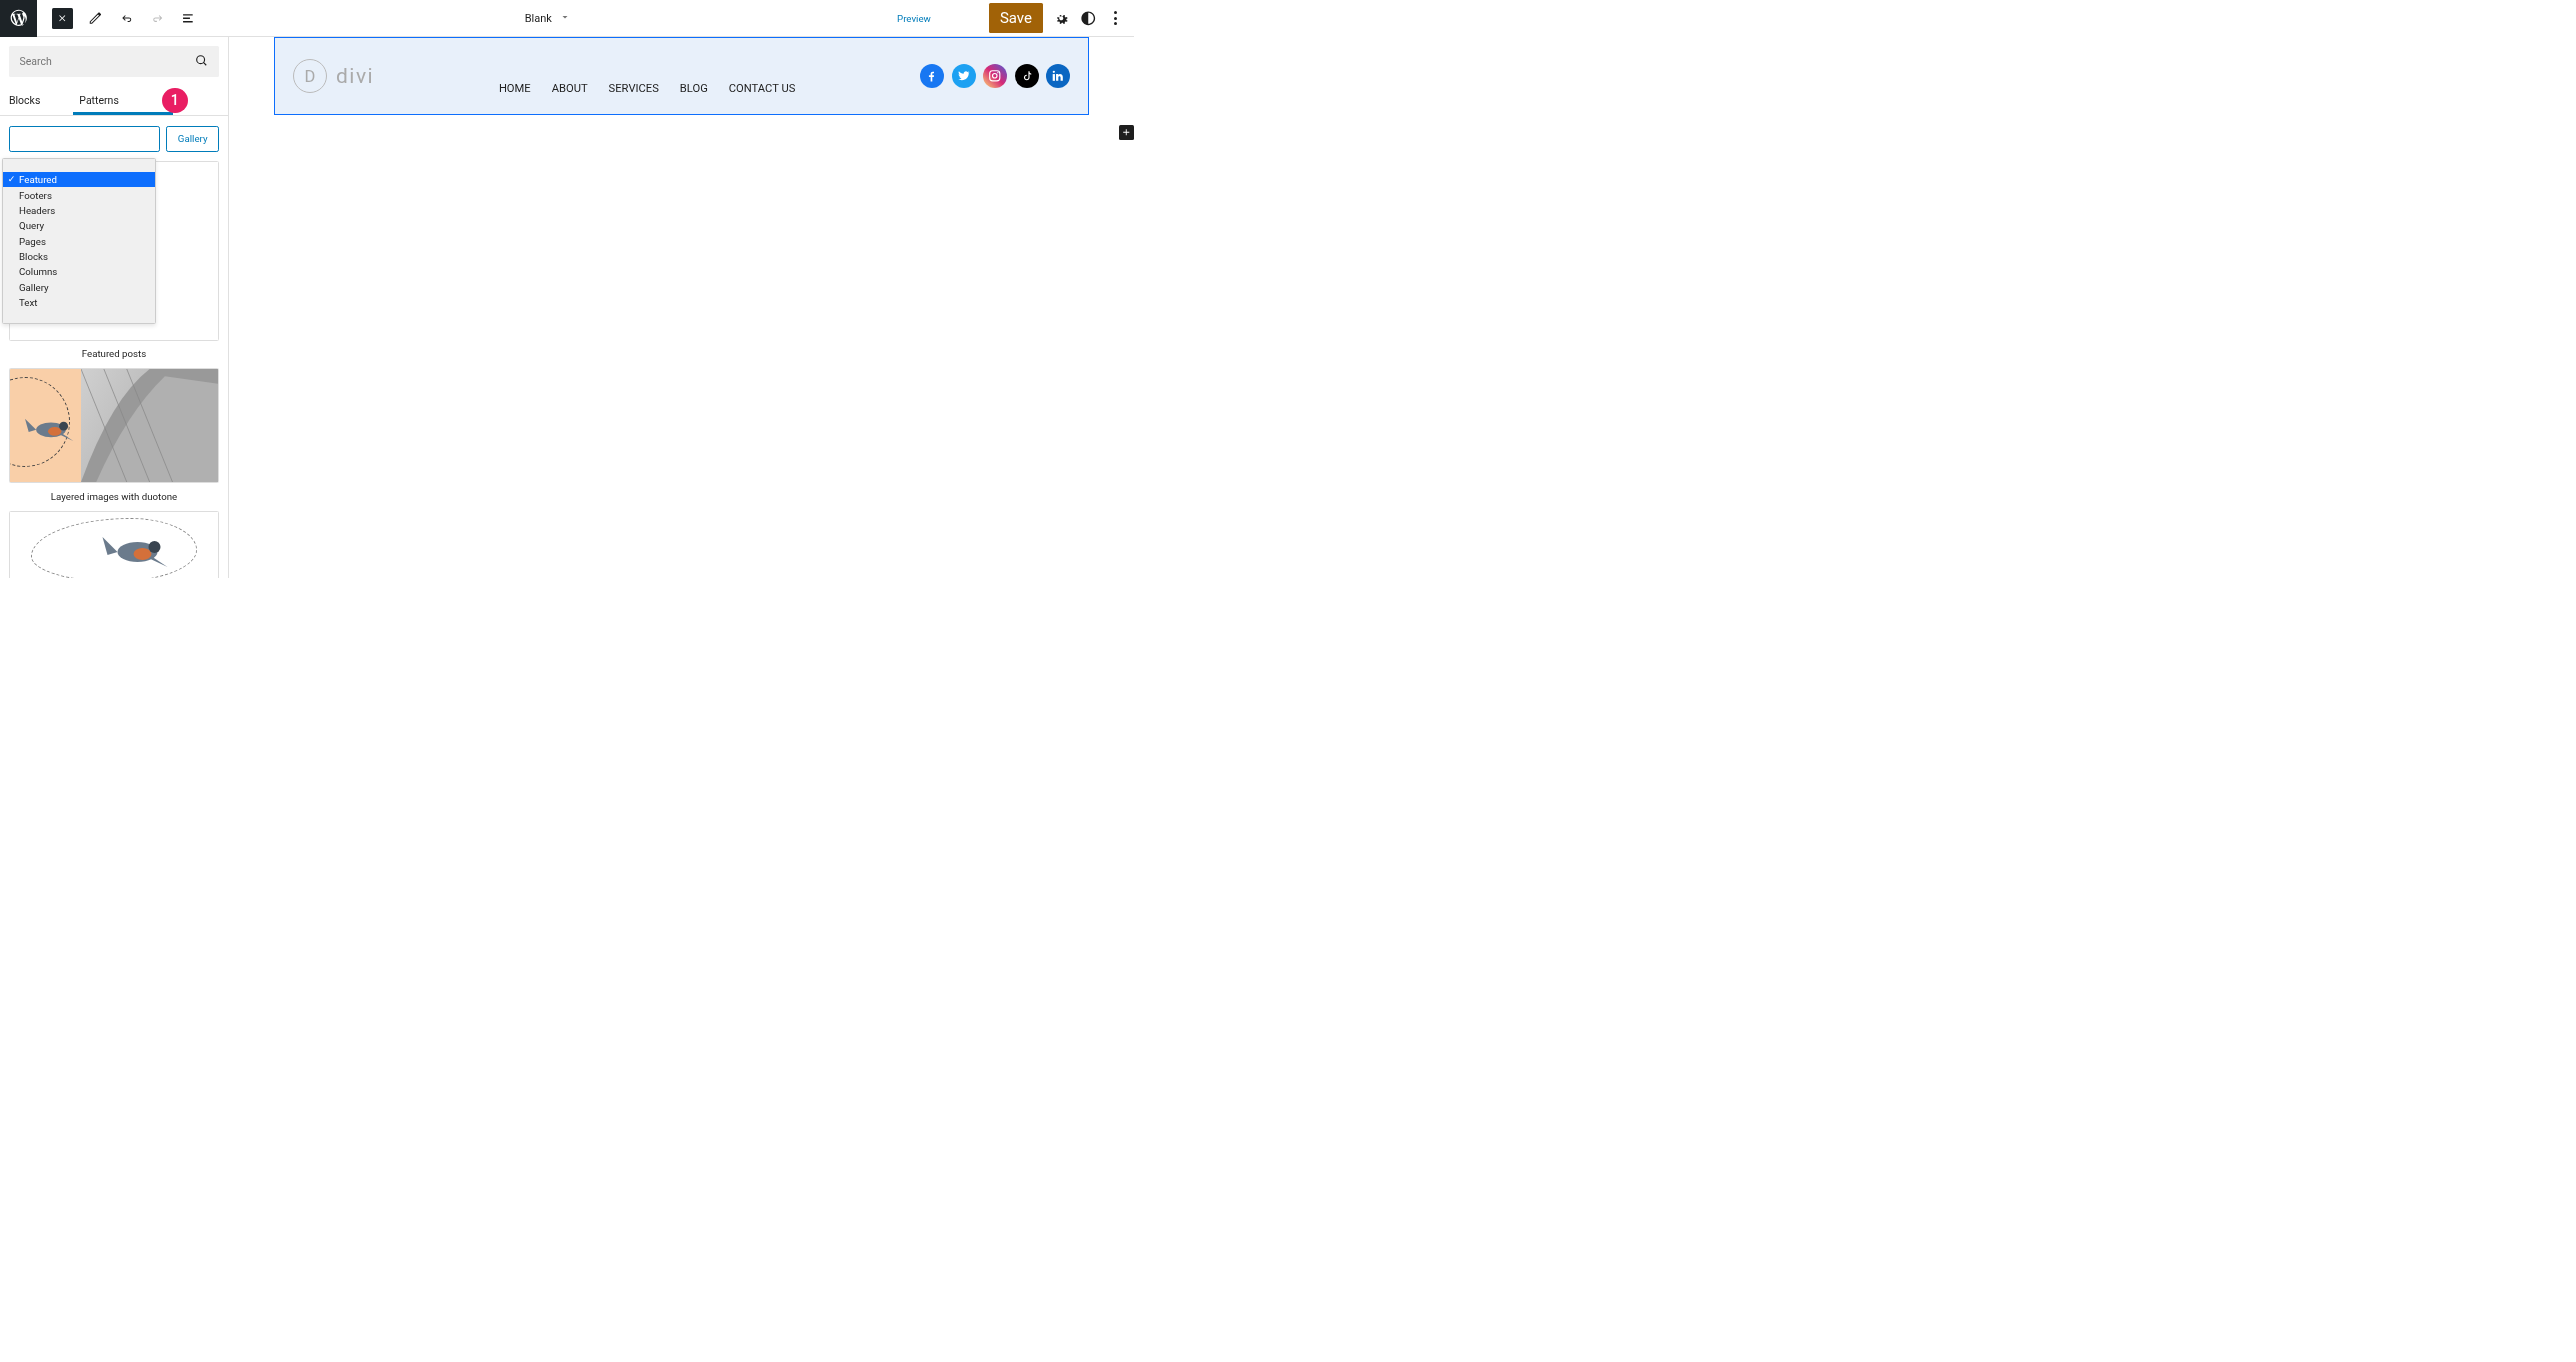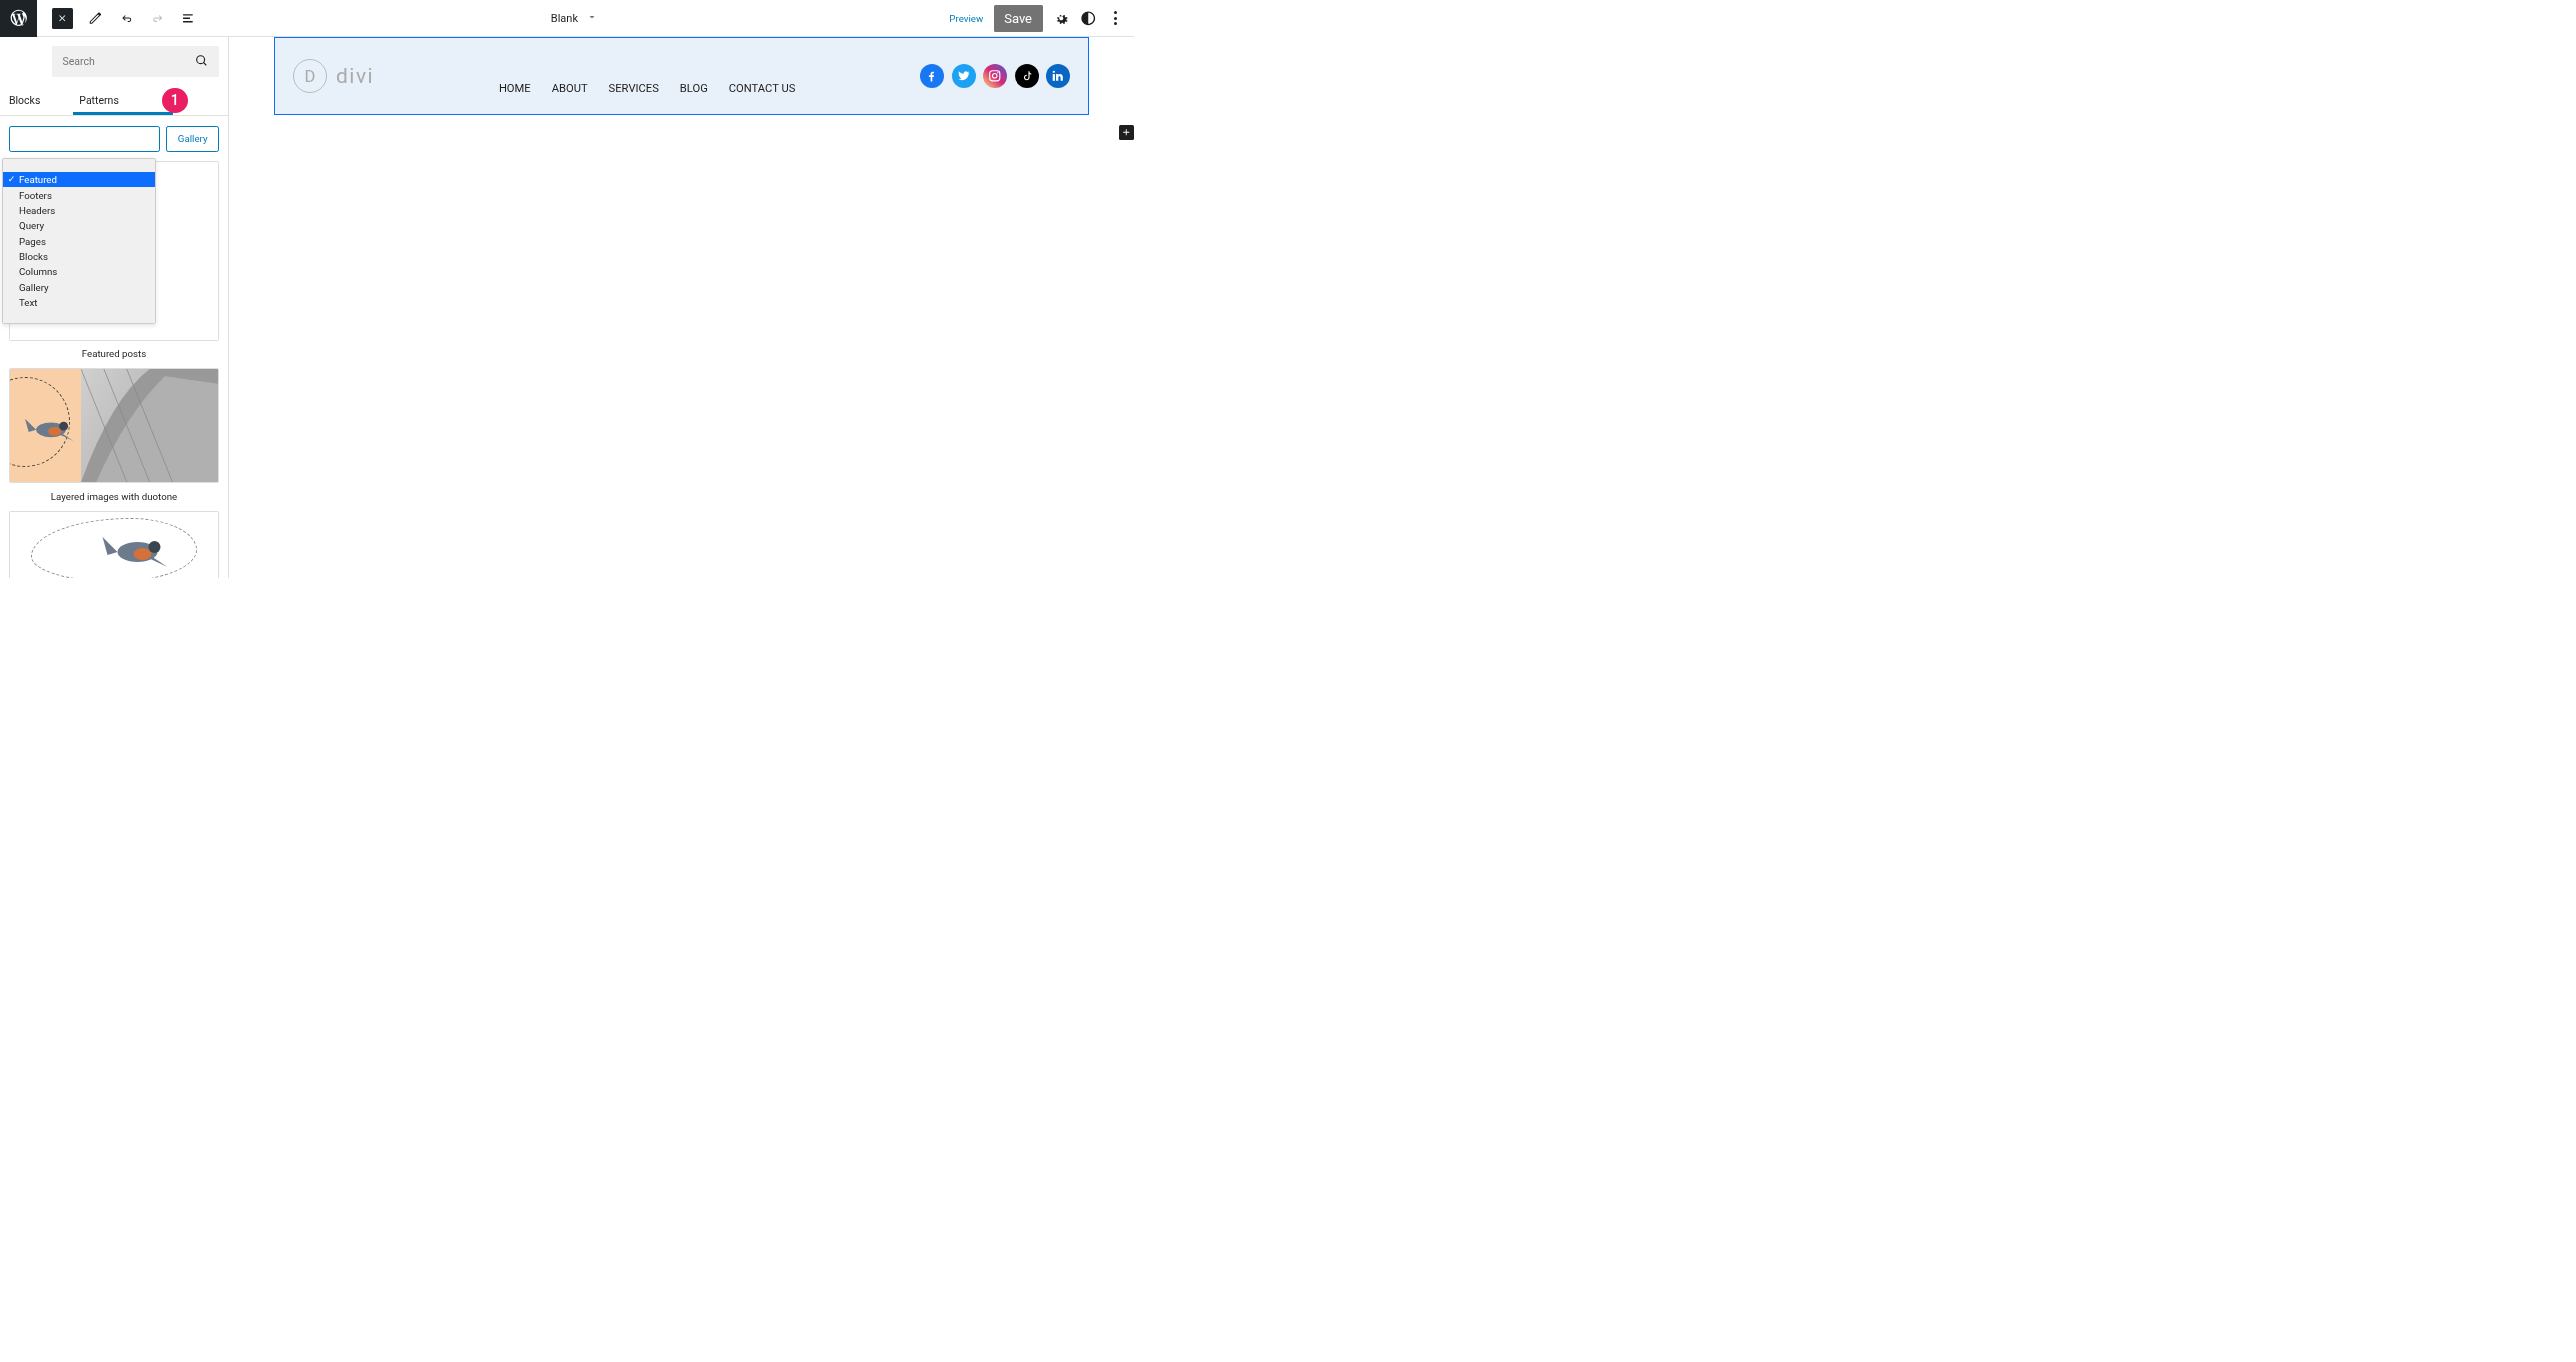--- a/index.html
+++ b/index.html
@@ -16,32 +16,32 @@
     .tool-icon { width: 19.5px; height: 19.5px; margin-left: 12px; display: flex; align-items: center; justify-content: center; cursor: pointer; }
     .tool-icon svg { width: 16.5px; height: 16.5px; fill: #1e1e1e; }
     .tool-icon.disabled svg { fill: #bbb; }
     
     .topbar-center { flex: 1; display: flex; align-items: center; justify-content: center; gap: 7.5px; }
     .template-name { font-size: 11px; color: #1e1e1e; }
     .chev-down svg { width: 12px; height: 12px; fill: #757575; }
     
     .topbar-right { display: flex; align-items: center; gap: 10.5px; padding-right: 10.5px; }
     .preview-link { color: #007cba; font-size: 9.7px; cursor: pointer; }
-    .save-btn { background: #737373; color: #fff; padding: 6px 10.5px; border-radius: 1.5px; font-size: 13px; cursor: pointer; }
+    .save-btn { background: #a16207; color: #fff; padding: 6px 10.5px; border-radius: 1.5px; font-size: 15px; cursor: pointer; margin-left: 48px; }
     .top-ic { width: 16.5px; height: 16.5px; cursor: pointer; }
     .top-ic svg { width: 16.5px; height: 16.5px; fill: #1e1e1e; }
     .dots { display: flex; flex-direction: column; gap: 2.2px; align-items: center; justify-content: center; width: 16.5px; height: 16.5px; cursor: pointer; }
     .dots span { width: 3px; height: 3px; background: #1e1e1e; border-radius: 50%; }
     
     
     .main { display: flex; height: calc(100% - 37px - 21px); }
     
     
     .sidebar { width: 229px; border-right: 0.7px solid #e0e0e0; display: flex; flex-direction: column; position: relative; background: #fff; }
-    .search-wrap { padding: 9px; margin-left: 43px; }
+    .search-wrap { padding: 9px; }
     .search-input { width: 100%; height: 31px; background: #f0f0f0; border: none; padding: 0 31px 0 10.5px; font-size: 10.5px; border-radius: 1.5px; }
     .search-input::placeholder { color: #757575; }
     .search-icon { position: absolute; right: 19.5px; top: 16.5px; }
     .search-icon svg { width: 13.5px; height: 13.5px; stroke: #1e1e1e; fill: none; stroke-width: 2; }
     
     .tabs { display: flex; padding: 0 9px; position: relative; }
     .tab { padding: 7.5px 0; margin-right: 39px; font-size: 10.5px; color: #1e1e1e; cursor: pointer; position: relative; }
     .tab.active::after { content: ""; position: absolute; left: -6px; right: -54px; bottom: -0.7px; height: 3px; background: #007cba; }
     .badge { position: absolute; left: 162px; top: 1.5px; width: 25.5px; height: 25.5px; background: #e91e63; border-radius: 50%; color: #fff; display: flex; align-items: center; justify-content: center; font-size: 14.2px; font-weight: 500; }
     

